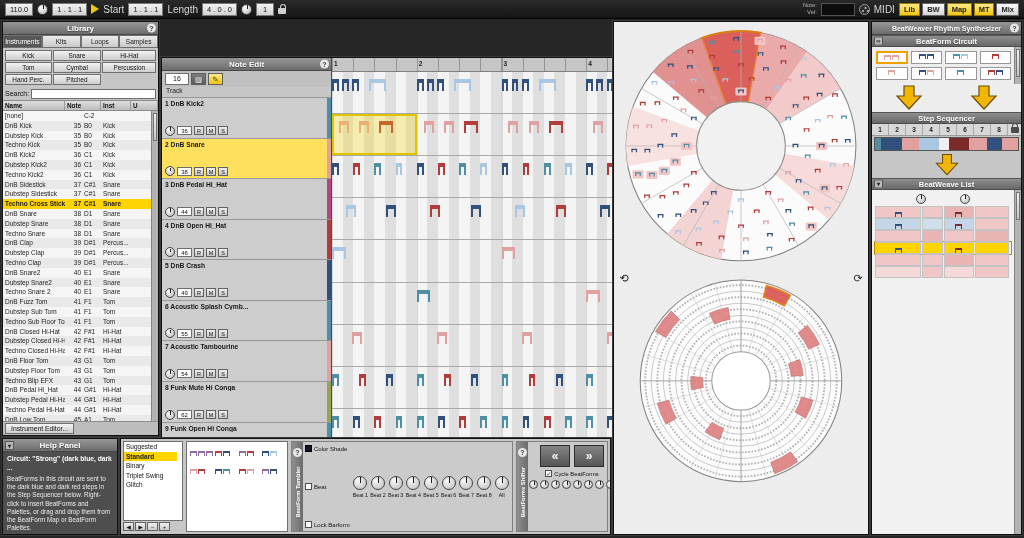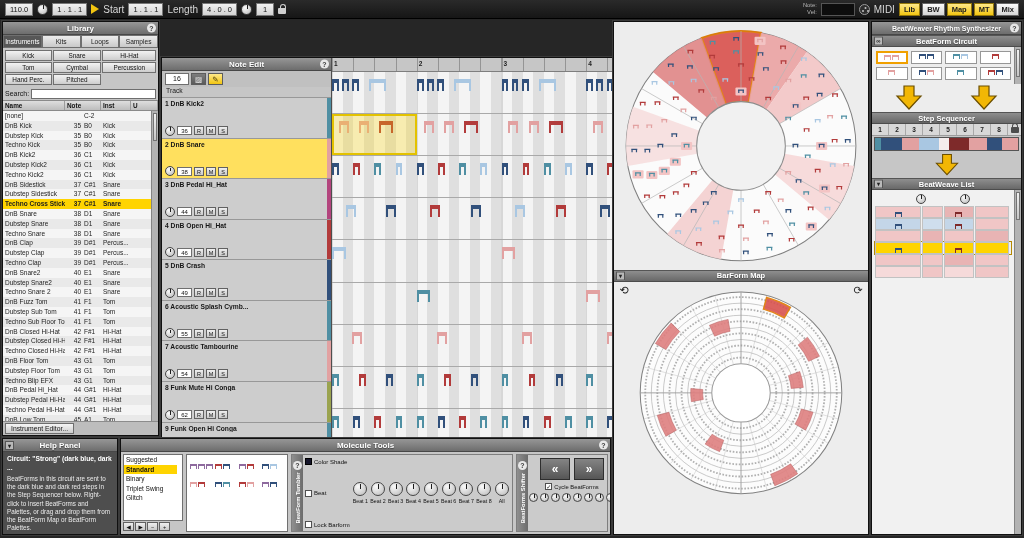--- a/index.html
+++ b/index.html
@@ -924,24 +924,20 @@
         <path d="M37.2 59.2 h6 m-5.2 0 v3 m4.4 -3 v3" stroke="#a9c7e2" stroke-width="1.2" fill="none"></path>
         <path d="M53.3 41.7 h6 m-5.2 0 v3 m4.4 -3 v3" stroke="#31507b" stroke-width="1.2" fill="none"></path>
         <path d="M72.8 28.2 h6 m-5.2 0 v3 m4.4 -3 v3" stroke="#b23b3b" stroke-width="1.2" fill="none"></path>
         <path d="M94.8 19.3 h6 m-5.2 0 v3 m4.4 -3 v3" stroke="#4f8fa3" stroke-width="1.2" fill="none"></path>
         <path d="M118.2 15.6 h6 m-5.2 0 v3 m4.4 -3 v3" stroke="#31507b" stroke-width="1.2" fill="none"></path>
         <rect x="139.42703084865548" y="14.703463608545249" width="11" height="8" rx="1" fill="#f3c4c4"></rect>
         <path d="M141.9 17.2 h6 m-5.2 0 v3 m4.4 -3 v3" stroke="#e2a1a1" stroke-width="1.2" fill="none"></path>
         <path d="M164.7 24.0 h6 m-5.2 0 v3 m4.4 -3 v3" stroke="#b23b3b" stroke-width="1.2" fill="none"></path>
       </svg>
   </div>
-  <div class="sub">
-    <span>BarForm Map</span>
-    <span class="chev">▾</span>
-  </div>
   <div class="mapzone" id="bmzone">
     <svg id="barmap" viewBox="0 0 252 222" preserveAspectRatio="xMidYMin meet">
         <circle cx="126" cy="110" r="100" fill="#fcfcfc" stroke="#808080"></circle>
         <circle cx="126" cy="110" r="41" fill="none" stroke="#b3b3b3" stroke-width="0.7"></circle>
         <circle cx="126" cy="110" r="53" fill="none" stroke="#b3b3b3" stroke-width="0.7"></circle>
         <circle cx="126" cy="110" r="65" fill="none" stroke="#b3b3b3" stroke-width="0.7"></circle>
         <circle cx="126" cy="110" r="77" fill="none" stroke="#b3b3b3" stroke-width="0.7"></circle>
         <circle cx="126" cy="110" r="89" fill="none" stroke="#b3b3b3" stroke-width="0.7"></circle>
         <circle cx="126" cy="110" r="35" fill="none" stroke="#979797" stroke-width="1.8" stroke-dasharray="1.6 1.6" opacity="0.75"></circle>
         <circle cx="126" cy="110" r="47" fill="none" stroke="#979797" stroke-width="1.8" stroke-dasharray="1.6 1.6" opacity="0.75"></circle>
@@ -1122,24 +1118,20 @@
           <div class="wcell" style="background: rgb(240, 198, 198);"></div>
         </div>
       </div>
     <div class="vsb" style="top:0;bottom:0;">
         <i></i>
       </div>
   </div>
 </div>
 
 <div id="molecule" class="panel">
-  <div class="phead">
-    <span>Molecule Tools</span>
-    <span class="q">?</span>
-  </div>
   <div id="mrow">
     <div id="mlist-col">
       <div id="m-list">
           <div class="mitem">Suggested</div>
           <div class="mitem sel">Standard</div>
           <div class="mitem">Binary</div>
           <div class="mitem">Triplet Swing</div>
           <div class="mitem">Glitch</div>
         </div>
       <div id="mlist-btns">

